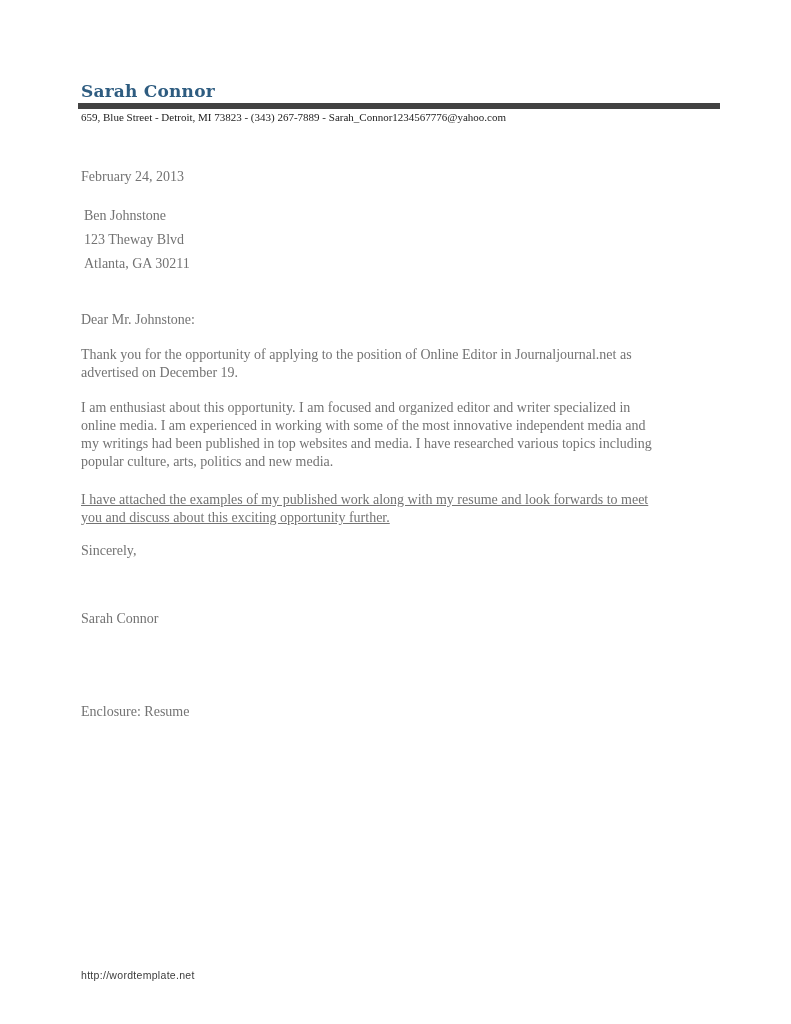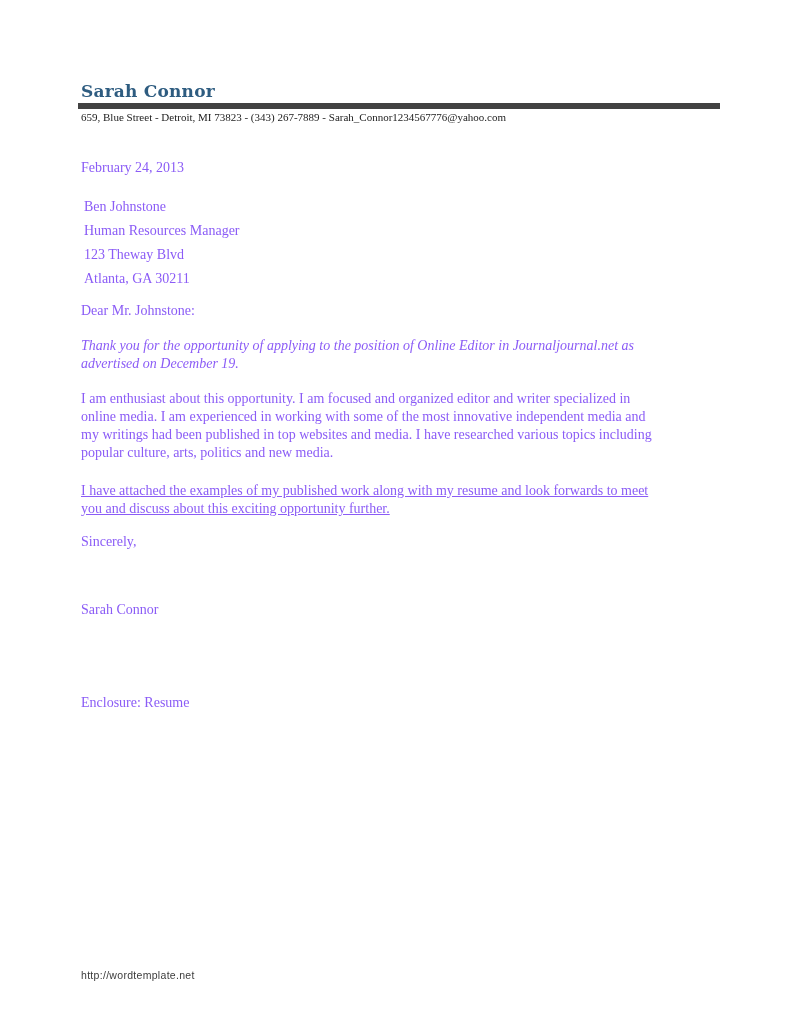--- a/index.html
+++ b/index.html
@@ -38,28 +38,29 @@
     top: 103px;
     font-size: 11px;
     line-height: 17px;
     color: #1b1b1b;
   }
 
   
   .body-text {
     font-size: 14px;
     line-height: 18px;
-    color: #8b5cf6;
+    color: #737373;
+    margin-top: 9px;
   }
   .pre { white-space: pre-line; }
   .date        { top: 153px; }
   .recipient   { top: 189px; }
   .recipient p { margin: 0; }
   .salutation  { top: 296px; }
-  .para-1      { top: 331px; font-style: italic; }
+  .para-1      { top: 331px; }
   .para-2      { top: 384px; }
   .para-3      { top: 476px; text-decoration: underline; }
   .closing     { top: 527px; }
   .signature   { top: 595px; }
   .enclosure   { top: 688px; }
 
   
   .footer-url {
     top: 963px;
     font-family: "Liberation Sans", sans-serif;
@@ -77,21 +78,20 @@
     <h1 class="abs sender-name">Sarah Connor</h1>
     <div class="abs rule"></div>
     <p class="abs contact-line">659, Blue Street - Detroit, MI 73823 - (343) 267-7889 - Sarah_Connor1234567776@yahoo.com</p>
   </header>
 
   <main>
     <p class="abs body-text date">February 24, 2013</p>
 
     <div class="abs body-text recipient">
       <p>Ben Johnstone</p>
-      <p>Human Resources Manager</p>
       <p>123 Theway Blvd</p>
       <p>Atlanta, GA 30211</p>
     </div>
 
     <p class="abs body-text salutation">Dear Mr. Johnstone:</p>
 
     <p class="abs body-text pre para-1">Thank you for the opportunity of applying to the position of Online Editor in Journaljournal.net as
 advertised on December 19.</p>
 
     <p class="abs body-text pre para-2">I am enthusiast about this opportunity. I am focused and organized editor and writer specialized in

